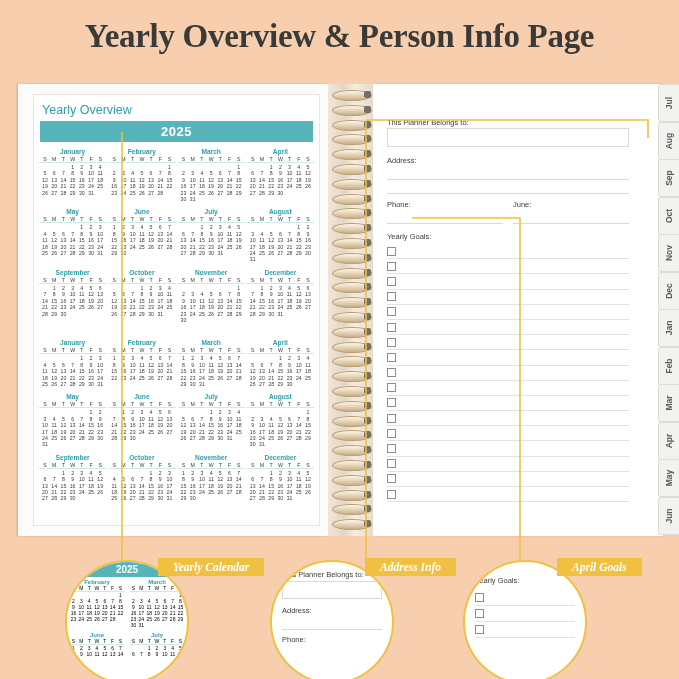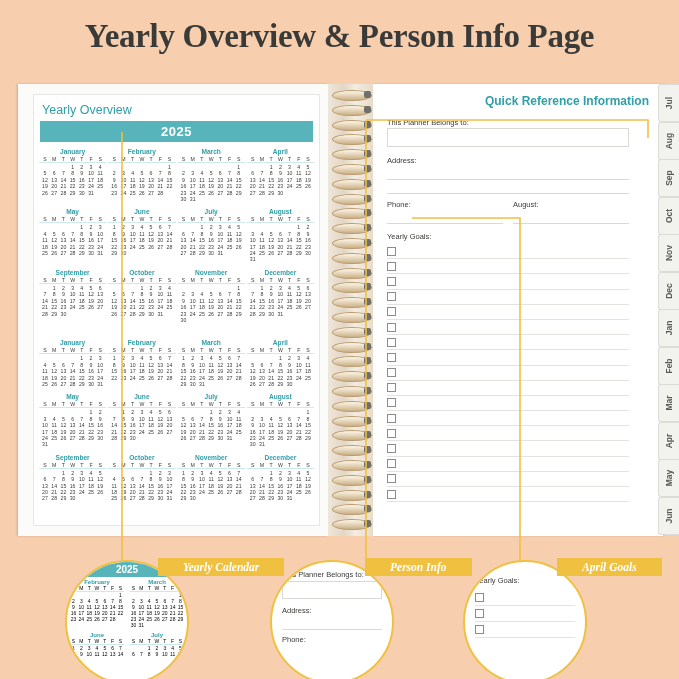--- a/index.html
+++ b/index.html
@@ -118,21 +118,21 @@
   
   .callout{position:absolute;}
   .bubble{
     position:absolute;border:2px solid #f0c040;background:#ffffff;
     overflow:hidden;
   }
   .bubble.circle{border-radius:50%;}
   .tag{
     position:absolute;background:#f0c040;color:#ffffff;
     font-family:"Liberation Serif", serif;font-style:italic;font-weight:bold;
-    font-size:11.5px;padding:3px 25px;white-space:nowrap;
+    font-size:11.5px;padding:3px 15px;white-space:nowrap;
   }
   
   .mini-band{
     background:#58b4bb;color:#fff;font-weight:bold;font-size:10px;
     text-align:center;padding:2px 0;
   }
   .mini-months{display:flex;}
   .mini-month{width:50%;padding:2px 3px;box-sizing:border-box;}
   .mini-name{color:#2f9fa8;font-size:6px;font-weight:bold;text-align:center;}
   .mini-dow{display:flex;justify-content:space-between;font-size:5px;border-bottom:.5px solid #cfe8ea;}
@@ -1740,36 +1740,35 @@
           <div class="hole"></div>
         </div>
         <div class="coil" style="top: 435.2px;">
           <div class="ring"></div>
           <div class="hole"></div>
         </div>
       </div>
   </div>
 
   <div class="right-page">
-    <div class="rp-header">Quick Reference Information</div>
     <div class="rp-body">
       <div class="field-label">This Planner Belongs to:</div>
       <div class="box"></div>
 
       <div class="field-label">Address:</div>
       <div class="rule"></div>
       <div class="rule"></div>
 
       <div class="row2" style="margin-top:6px;">
         <div class="half">
           <div class="field-label">Phone:</div>
           <div class="rule"></div>
         </div>
         <div class="half">
-          <div class="field-label">August:</div>
+          <div class="field-label">June:</div>
           <div class="rule"></div>
         </div>
       </div>
 
       <div class="field-label" style="margin-top:8px;">Yearly Goals:</div>
       <div class="goal-list" id="goal-list">
           <div class="goal-row">
             <div class="chk"></div>
           </div>
           <div class="goal-row">
@@ -2071,21 +2070,21 @@
 <div class="callout">
   <div class="bubble circle" style="left:270px;top:560px;width:120px;height:120px;">
     <div class="pi">
       <div class="lbl">This Planner Belongs to:</div>
       <div class="bx"></div>
       <div class="lbl">Address:</div>
       <div style="border-bottom:1px solid #d9d9d5;height:12px;"></div>
       <div class="lbl" style="margin-top:5px;">Phone:</div>
     </div>
   </div>
-  <div class="tag" style="left:365px;top:558px;">Person Info</div>
+  <div class="tag" style="left:365px;top:558px;">Address Info</div>
 </div>
 
 <div class="callout">
   <div class="bubble circle" style="left:463px;top:560px;width:120px;height:120px;">
     <div class="gb">
       <div style="margin:6px 0 5px 0;">Yearly Goals:</div>
       <div id="callout-goal-rows">
           <div class="grow">
             <div class="gchk"></div>
           </div>

